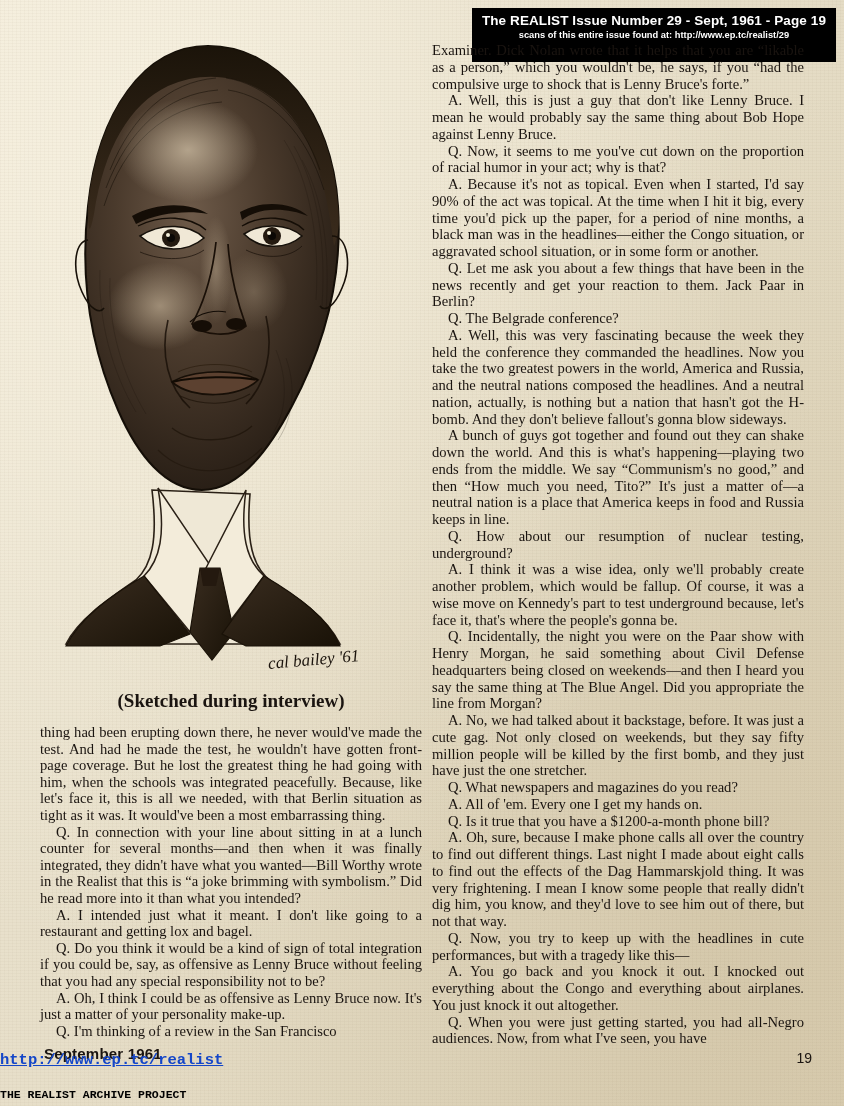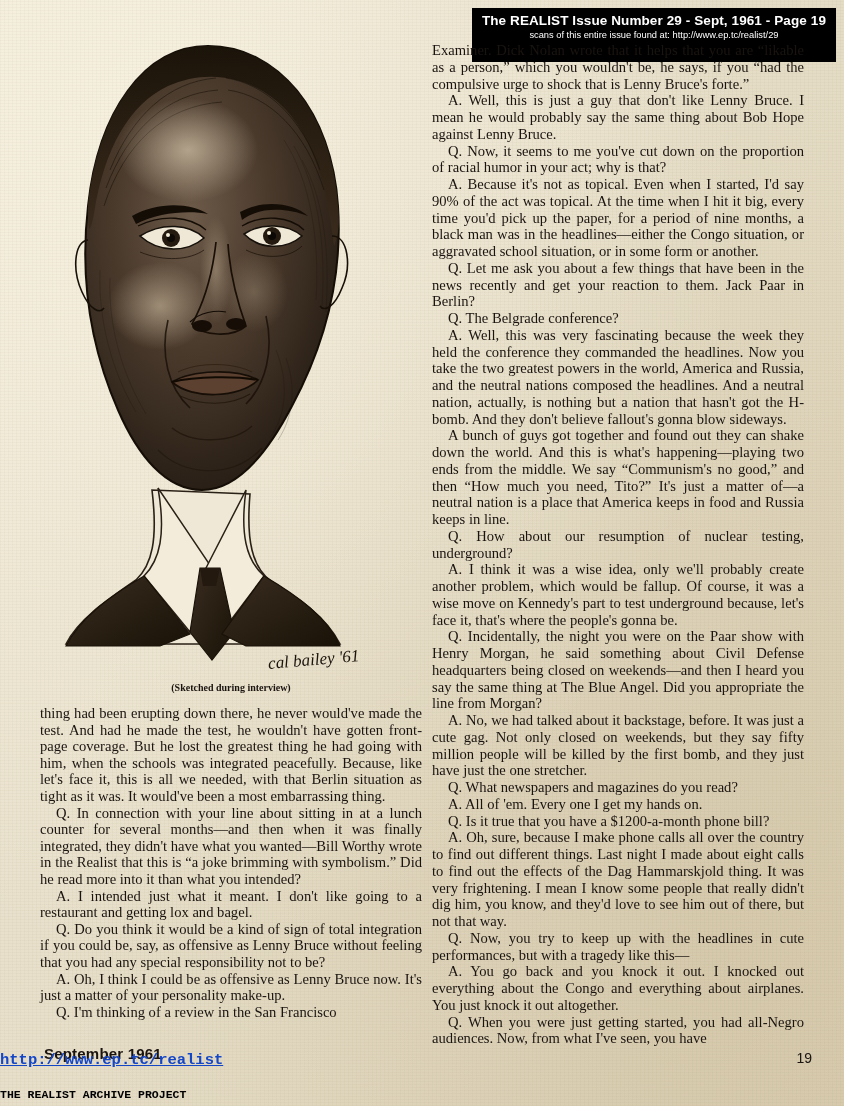--- a/index.html
+++ b/index.html
@@ -28,43 +28,43 @@
 
   
   .banner{
     position:absolute;top:8px;right:8px;
     background:#000;color:#fff;
     padding:5px 10px 22px 10px;
     text-align:center;
     font-family:"Liberation Sans", sans-serif;
   }
   .banner .line1{font-size:13.5px;font-weight:bold;letter-spacing:0.1px;}
-  .banner .line2{font-size:9.3px;font-weight:normal;margin-top:2px;}
+  .banner .line2{font-size:9.3px;font-weight:bold;margin-top:2px;}
 
   
   .col-left{
     position:absolute;
     left:40px;top:20px;width:382px;
   }
   .col-right{
     position:absolute;
     left:432px;top:42px;width:372px;
   }
 
   
   .portrait-wrap{
     position:relative;
     width:382px;height:660px;
   }
   .portrait-caption{
     text-align:center;
     font-family:"Liberation Serif", serif;
     font-weight:bold;
-    font-size:10px;
-    margin-top:2px;
+    font-size:19px;
+    margin-top:10px;
     margin-bottom:12px;
   }
 
   
   p{
     margin:0 0 0 0;
     font-size:14.6px;
     line-height:16.6px;
     text-align:justify;
     text-justify:inter-word;

